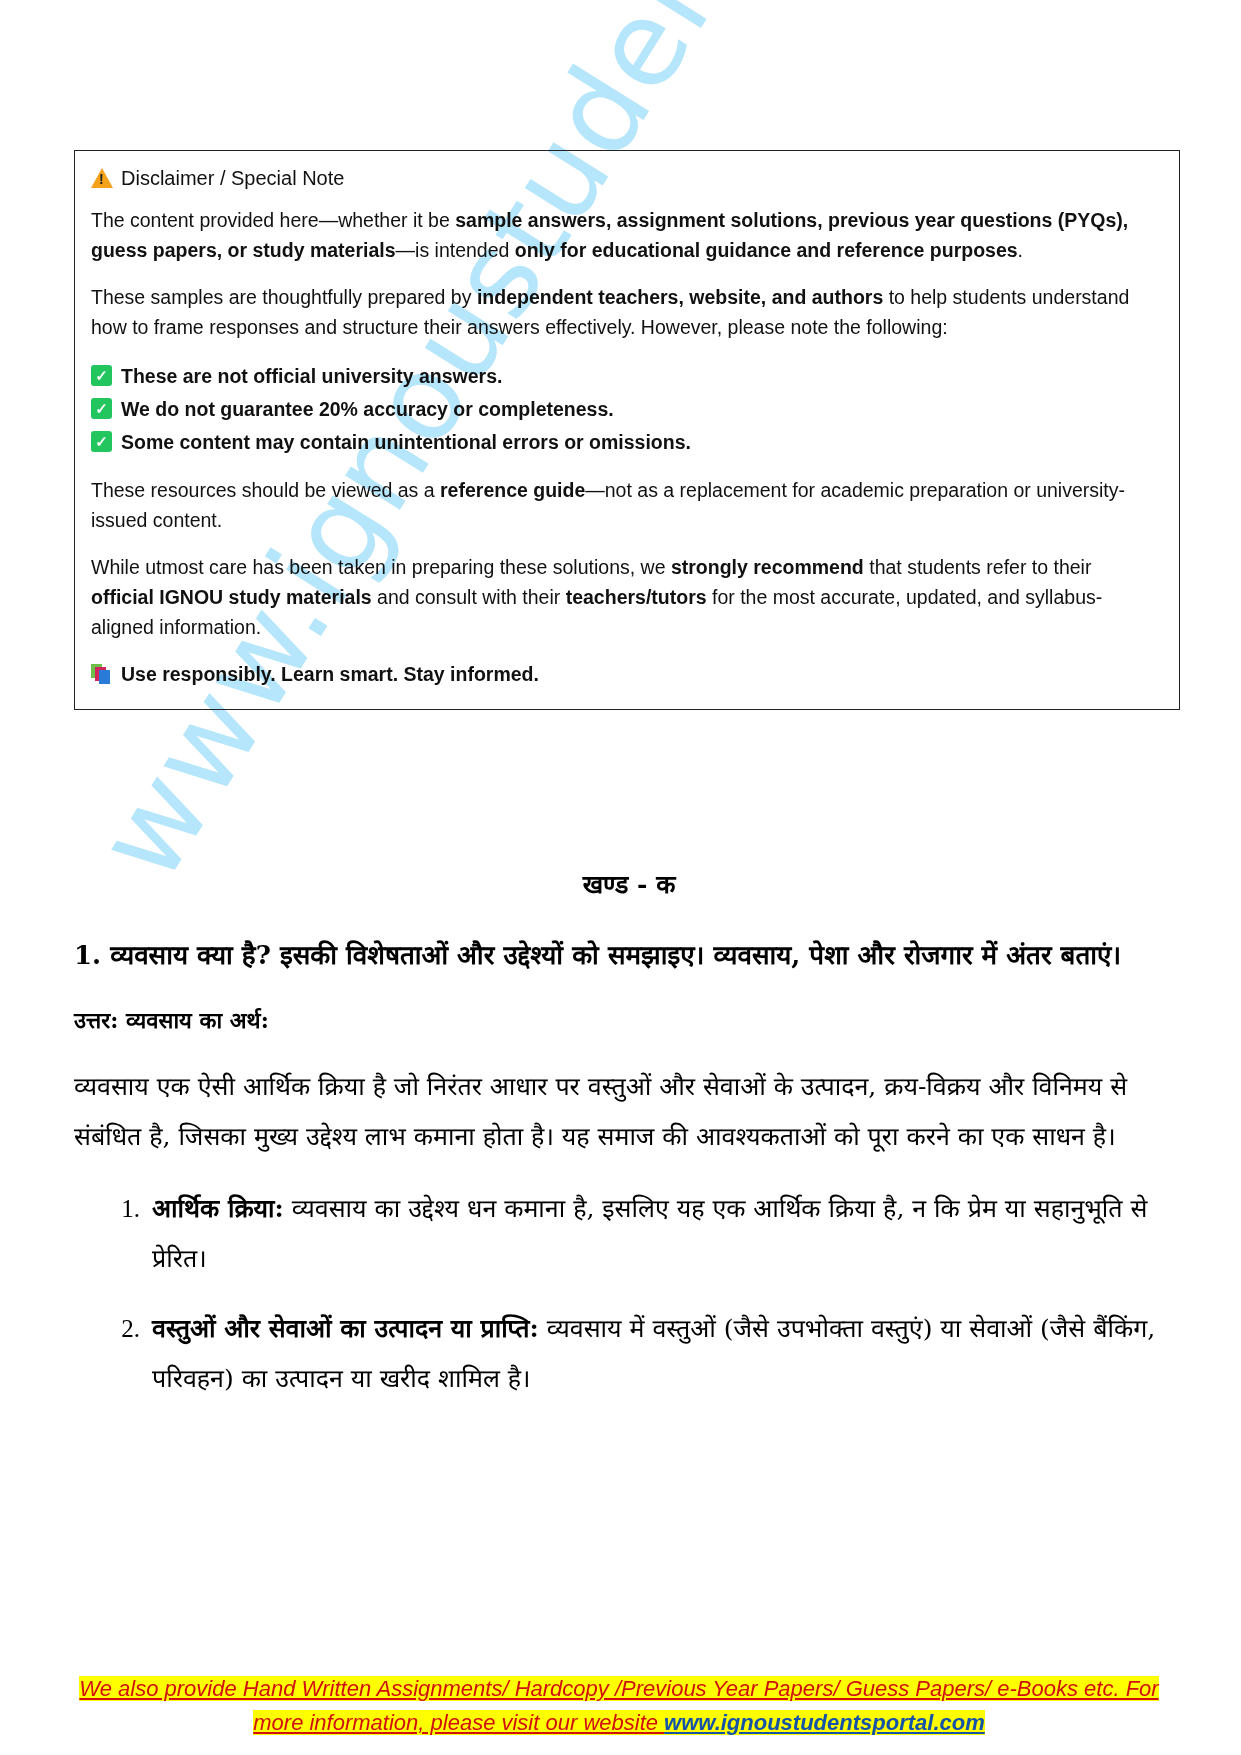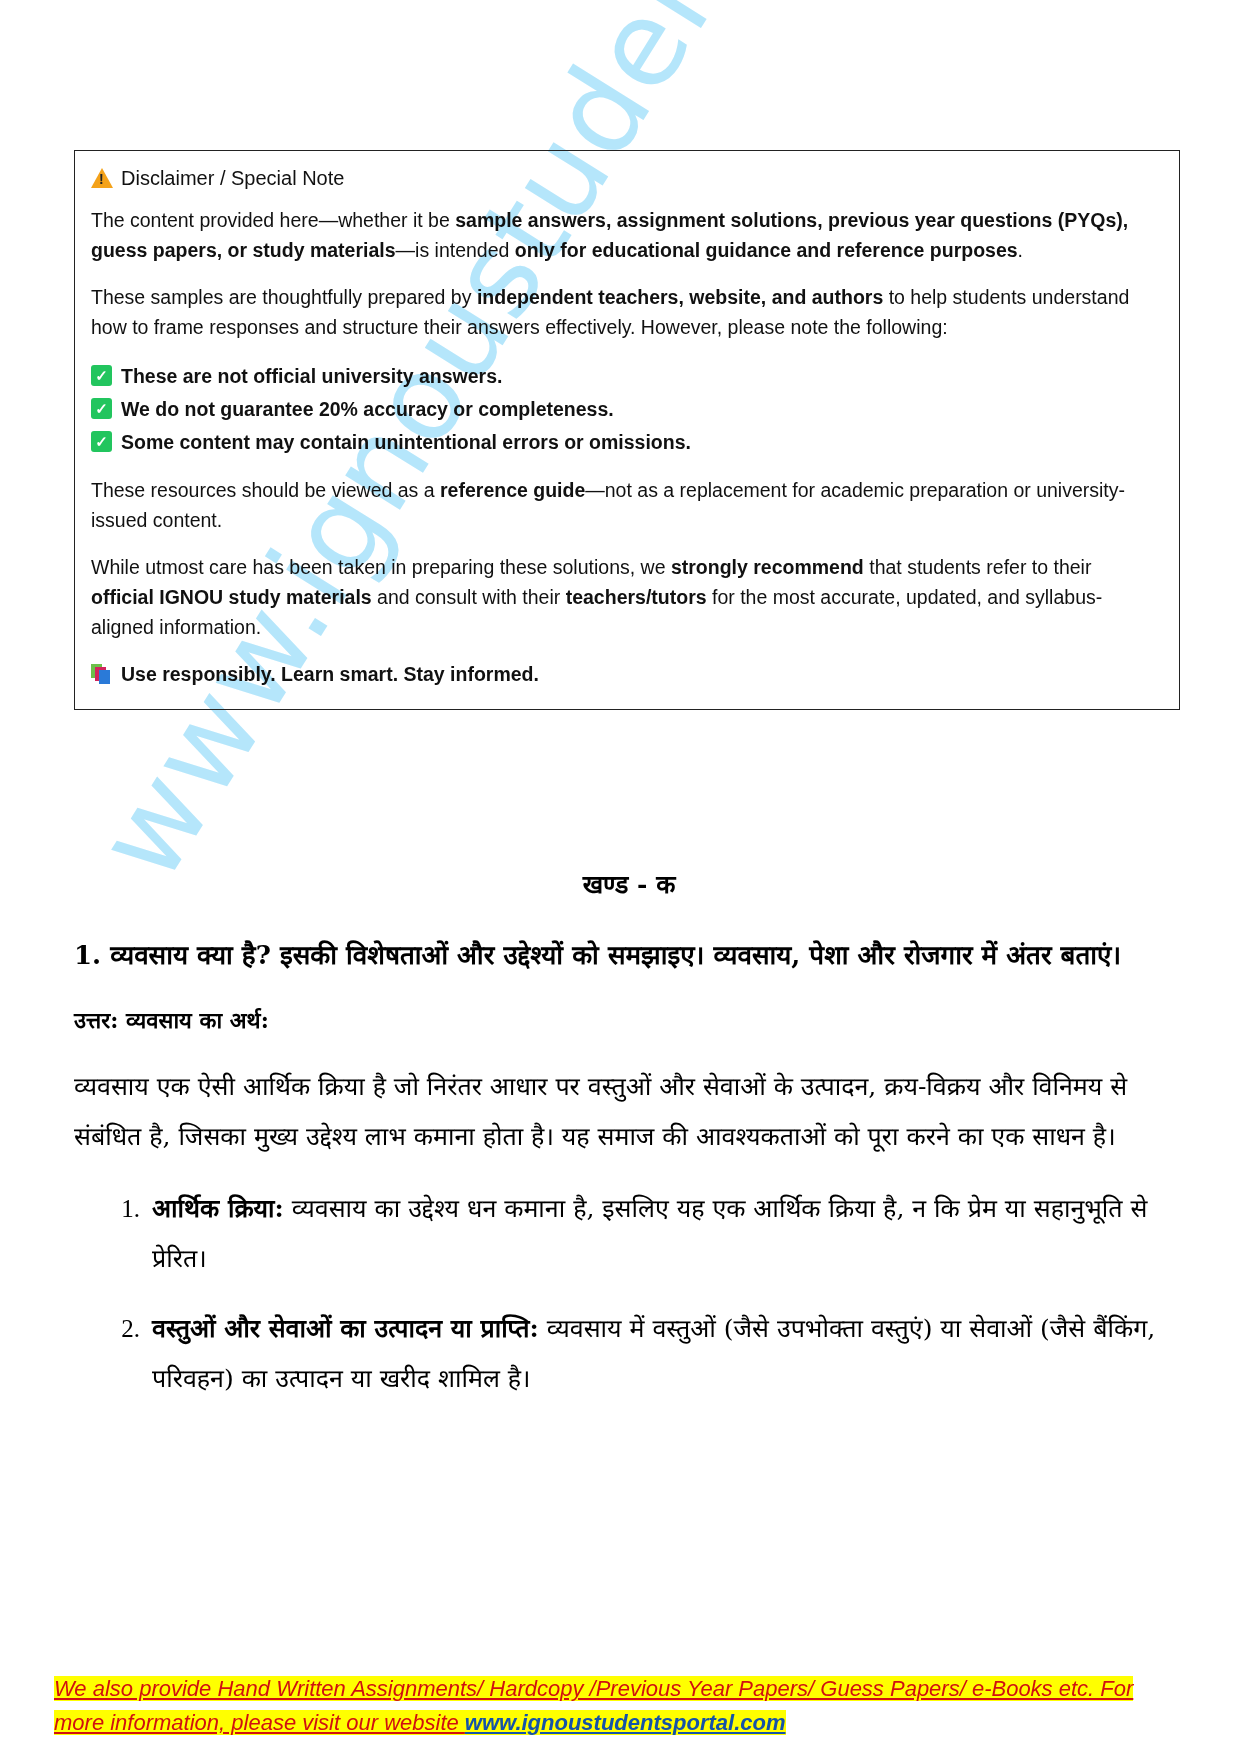--- a/index.html
+++ b/index.html
@@ -28,21 +28,21 @@
   .content { position:absolute; left:74px; top:866px; width:1110px; z-index:2; font-family:"DejaVu Serif", serif; color:#000; }
   .section-title { text-align:center; font-weight:bold; font-size:25px; margin:0 0 30px 0; }
   .question { font-weight:bold; font-size:26px; line-height:50px; margin:0 0 20px 0; }
   .sub-head { font-weight:bold; font-size:22px; line-height:40px; margin:0 0 22px 0; }
   .body-para { font-size:25px; line-height:50px; margin:0 0 22px 0; }
   .features { margin:0; padding:0; list-style:none; }
   .features li { display:flex; font-size:25px; line-height:50px; margin:0 0 20px 0; }
   .features .num { width:66px; flex:none; text-align:right; padding-right:12px; font-family:"Liberation Serif", serif; }
   .features .term { font-weight:bold; }
 
-  .promo { position:absolute; left:54px; top:1672px; width:1130px; z-index:3; font-family:"Liberation Sans", sans-serif; font-style:italic; font-size:22px; line-height:34px; }
+  .promo { position:absolute; left:54px; top:1672px; width:1130px; z-index:3; font-family:"Liberation Sans", sans-serif; font-style:italic; font-size:22px; line-height:34px; text-align:center; }
   .promo span.hl { background:#ffff00; color:#d01010; text-decoration:underline; }
   .promo a { background:#ffff00; color:#1553a8; font-weight:bold; text-decoration:underline; }
 </style>
 </head>
 <body>
 
 <div class="page">
 
   <div class="watermark">www.ignoustudentsportal.com</div>
 

